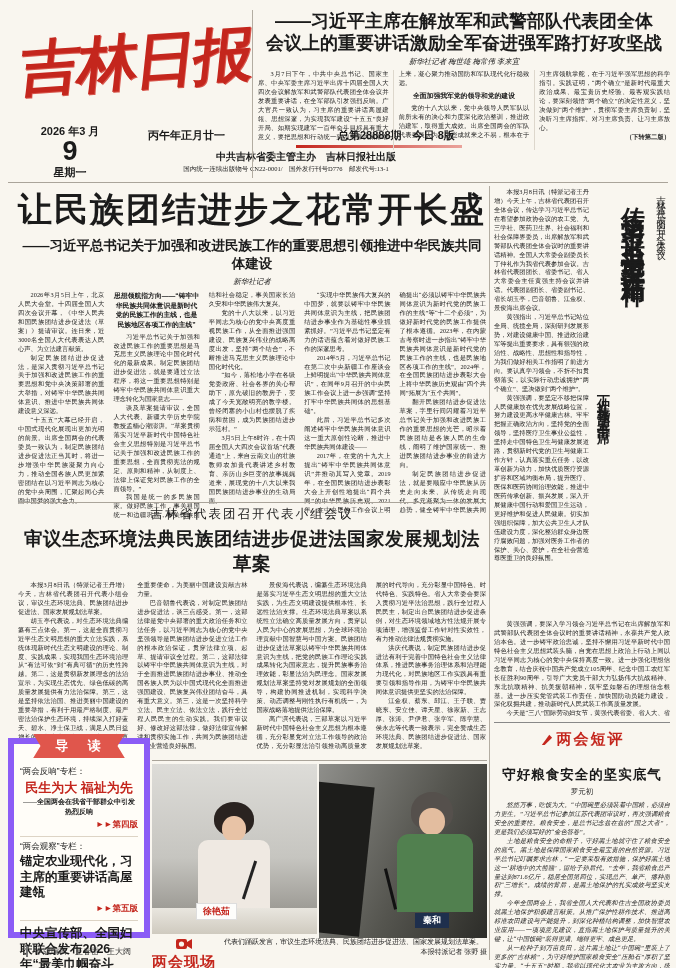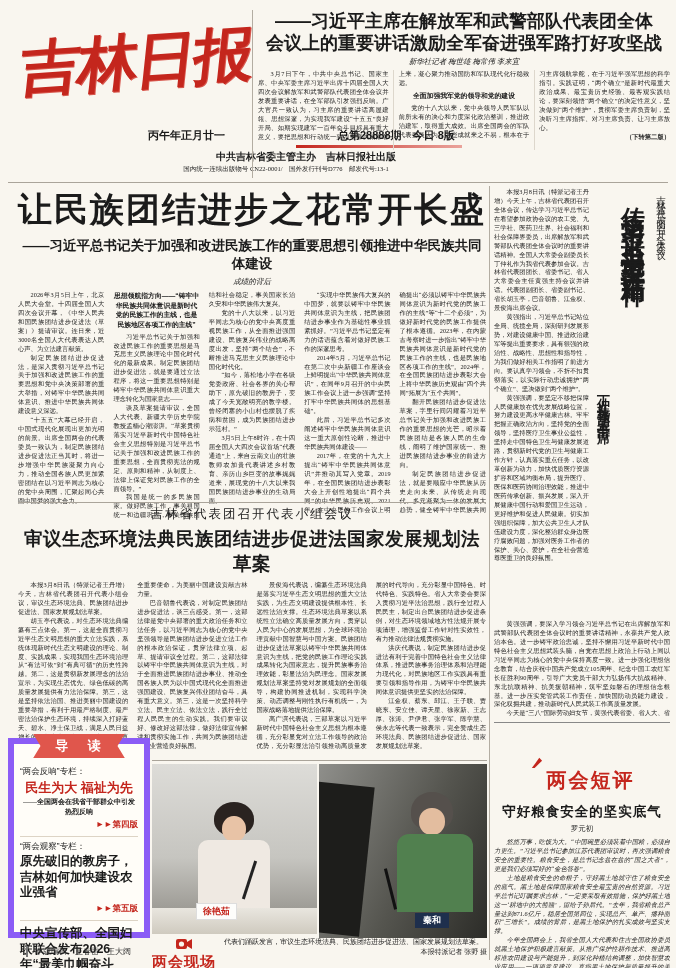--- a/index.html
+++ b/index.html
@@ -69,23 +69,23 @@
           letter-spacing:4px; padding-top:196px; }
   .sb-head { font-family:"Liberation Sans", sans-serif; font-weight:900; font-size:24px;
           letter-spacing:5px; }
   .sb-kicker { font-size:9.5px; letter-spacing:5px; }
   .sb-wide { margin-top:4px; height:96px; overflow:hidden; }
 
   
   .commentary { border-top:1px solid #888; margin-top:6px; padding-top:7px; }
   .cm-label { display:flex; align-items:center; justify-content:center; gap:4px; }
   .cm-label span { color:#c4261d; font-family:"Liberation Sans", sans-serif;
-          font-weight:800; font-size:20px; letter-spacing:2px;margin-top:37px; }
+          font-weight:800; font-size:15px; letter-spacing:2px; }
   .cm-title { font-family:"Liberation Sans", sans-serif; font-weight:900; font-size:13.5px;
-          text-align:center; letter-spacing:1px; margin-top:9px; }
+          text-align:center; letter-spacing:1px; margin-top:17px; }
   .cm-author { font-size:7.5px; text-align:center; margin:3px 0 4px; }
   .cm-body { height:186px; overflow:hidden; }
   .cm-body p { font-style:italic; }
 
   
   .daodu { position:absolute; left:8px; top:738px; width:142px; height:200px;
           background:#fffdf8; border:6px solid #8b5cf6; padding:4px 6px; }
   .ribbon-wrap { display:flex; justify-content:center; margin:-14px 0 4px; }
   .ribbon { position:relative; background:#e0564c; color:#fff; font-family:"Liberation Sans",sans-serif;
           font-weight:800; font-size:13px; letter-spacing:8px; padding:3px 16px 3px 22px;
@@ -131,20 +131,25 @@
   .cap-credit { text-align:right; }
 </style>
 </head>
 <body>
 
 <div class="page">
 
   <div class="logo">
       <span>吉林日报</span>
     </div>
+  <div class="date-left">
+    <div class="date-ym">2026 年3 月</div>
+    <div class="date-d">9</div>
+    <div class="date-w">星期一</div>
+  </div>
   <div class="lunar">丙午年正月廿一</div>
   <div class="issue">总第28888期　今日 8版</div>
   <div class="redline"></div>
   <div class="publisher">中共吉林省委主管主办　吉林日报社出版</div>
   <div class="codes">国内统一连续出版物号 CN22-0001/　国外发行刊号D776　邮发代号:13-1</div>
   <div class="vr" style="left:252px;top:10px;height:168px"></div>
 
   <div class="topstory">
     <div class="ts-h2">
       <div>——习近平主席在解放军和武警部队代表团全体</div>
@@ -157,21 +162,21 @@
         <p class="">党的十八大以来，党中央领导人民军队以前所未有的决心和力度深化政治整训，推进政治建军，取得重大成效。出席全国两会的军队代表委员认为，这些成就来之不易，根本在于习主席领航掌舵，在于习近平强军思想的科学指引。实践证明，“两个确立”是新时代最重大政治成果、最宝贵历史经验、最客观实践结论，要深刻领悟“两个确立”的决定性意义，坚决做到“两个维护”，贯彻军委主席负责制，坚决听习主席指挥、对习主席负责、让习主席放心。</p>
         <p class="turn">（下转第二版）</p>
       </div>
   </div>
 
   <div class="hr" style="left:8px;top:182px;width:660px"></div>
 
   <div class="mainstory">
     <div class="ms-h1">让民族团结进步之花常开长盛</div>
     <div class="ms-h2">——习近平总书记关于加强和改进民族工作的重要思想引领推进中华民族共同体建设</div>
-    <div class="ms-by">成绩的背后</div>
+    <div class="ms-by">新华社记者</div>
     <div class="ms-body tiny">
         <p class="">2026年3月5日上午，北京人民大会堂。十四届全国人大四次会议开幕，《中华人民共和国民族团结进步促进法（草案）》提请审议。连日来，近3000名全国人大代表表达人民心声、为立法建言献策。</p>
         <p class="">制定民族团结进步促进法，是深入贯彻习近平总书记关于加强和改进民族工作的重要思想和党中央决策部署的重大举措，对铸牢中华民族共同体意识、推进中华民族共同体建设意义深远。</p>
         <p class="">“十五五”大幕已经开启，中国式现代化展现出更加光明的前景。出席全国两会的代表委员一致认为，制定民族团结进步促进法正当其时，将进一步增强中华民族凝聚力向心力，推动全国各族人民更加紧密团结在以习近平同志为核心的党中央周围，汇聚起同心共圆中国梦的强大合力。</p>
         <p class="sub">思想领航指方向——“铸牢中华民族共同体意识是新时代党的民族工作的主线，也是民族地区各项工作的主线”</p>
         <p class="">习近平总书记关于加强和改进民族工作的重要思想是马克思主义民族理论中国化时代化的最新成果。制定民族团结进步促进法，就是要通过立法程序，将这一重要思想特别是铸牢中华民族共同体意识重大理念转化为国家意志——</p>
         <p class="">谈及草案提请审议，全国人大代表、新疆大学历史学院教授孟楠心潮澎湃。“草案贯彻落实习近平新时代中国特色社会主义思想特别是习近平总书记关于加强和改进民族工作的重要思想，全面贯彻宪法的规定、原则和精神，从制度上、法律上保证党对民族工作的全面领导。”</p>
         <p class="">我国是统一的多民族国家。做好民族工作，事关祖国统一和边疆巩固，事关民族团结和社会稳定，事关国家长治久安和中华民族伟大复兴。</p>
         <p class="">党的十八大以来，以习近平同志为核心的党中央高度重视民族工作，从全面推进强国建设、民族复兴伟业的战略高度出发，坚持“两个结合”，不断推进马克思主义民族理论中国化时代化。</p>
         <p class="">“如今，落松地小学在各级党委政府、社会各界的关心帮助下，原先破旧的教房子，变成了今天宽敞明亮的教学楼。曾经闭塞的小山村也摆脱了疾病和贫困，成为民族团结进步示范村。”</p>
@@ -243,21 +248,21 @@
       <div class="ribbon">导 读</div>
     </div>
     <div class="dd-item">
       <div class="dd-kicker">“两会反响”专栏：</div>
       <div class="dd-title-red">民生为大  福祉为先</div>
       <div class="dd-sub">——全国两会在我省干部群众中引发热烈反响</div>
       <div class="dd-page">►►第四版</div>
     </div>
     <div class="dd-item">
       <div class="dd-kicker">“两会观察”专栏：</div>
-      <div class="dd-title">原先破旧的教房子，吉林如何加快建设农业强省</div>
+      <div class="dd-title">锚定农业现代化，习主席的重要讲话高屋建瓴</div>
       <div class="dd-page">►►第五版</div>
     </div>
     <div class="dd-item">
       <div class="dd-title">中央宣传部、全国妇联联合发布2026年“最美巾帼奋斗者”先进事迹</div>
       <div class="dd-page">►►第七版</div>
     </div>
   </div>
   <div class="editors">本版编辑　王春雷　王大阔</div>
 
   <div class="photoL">

